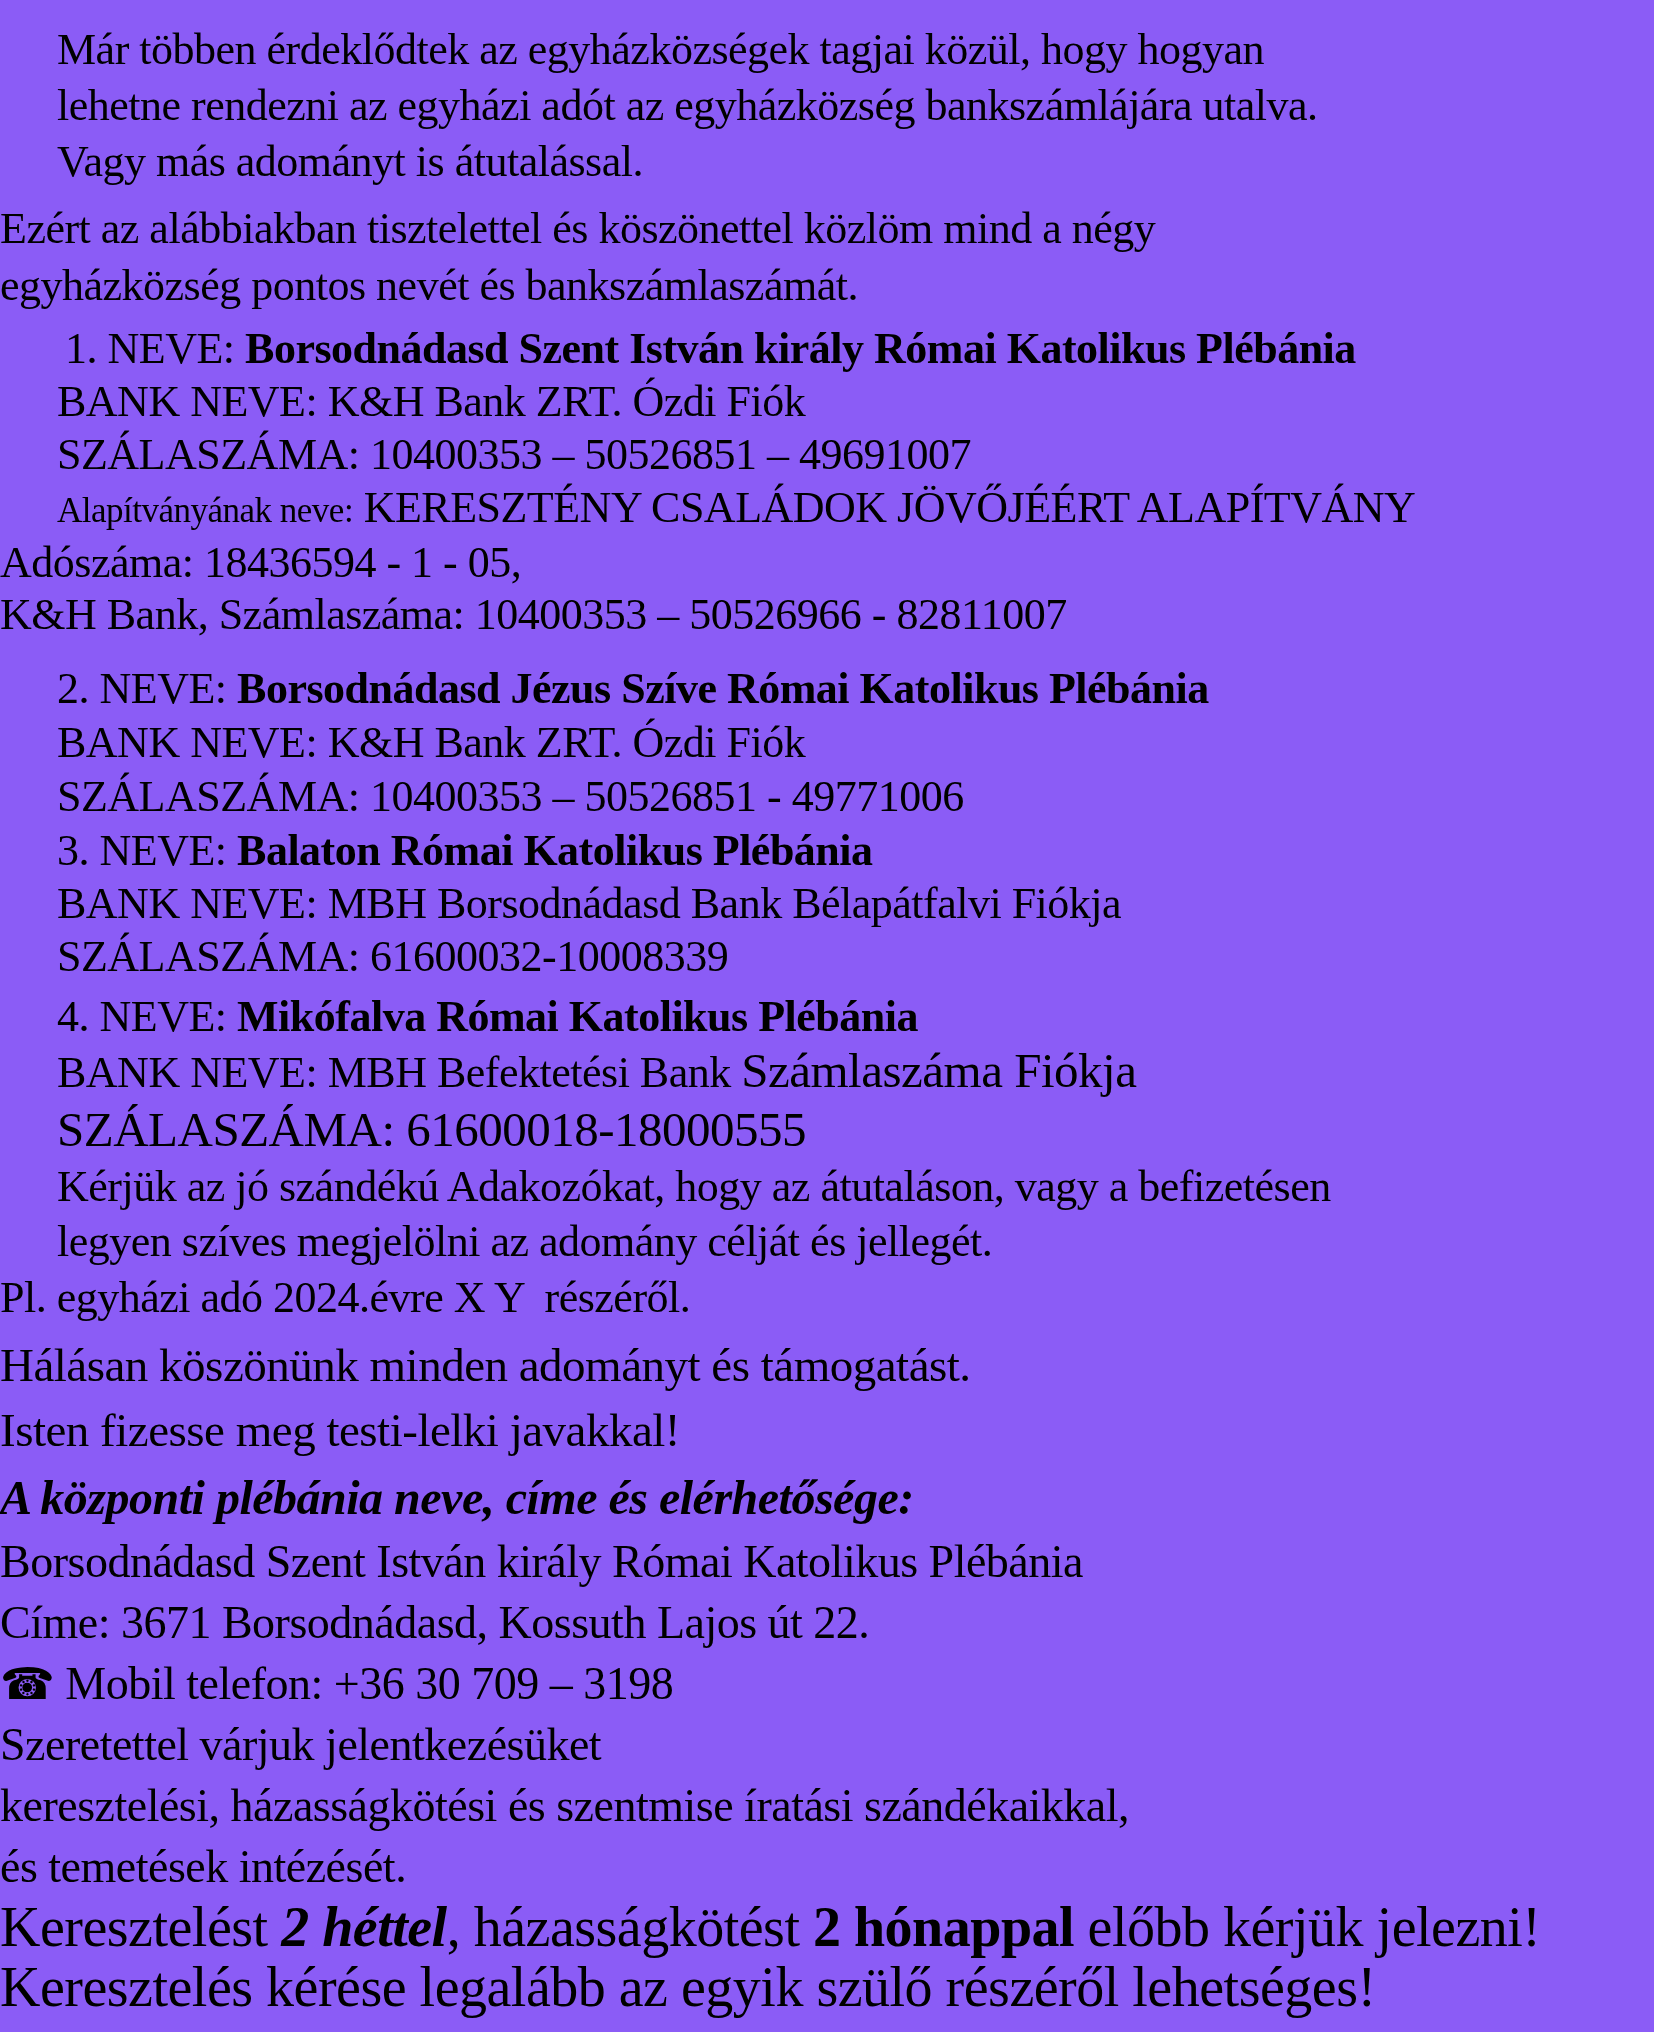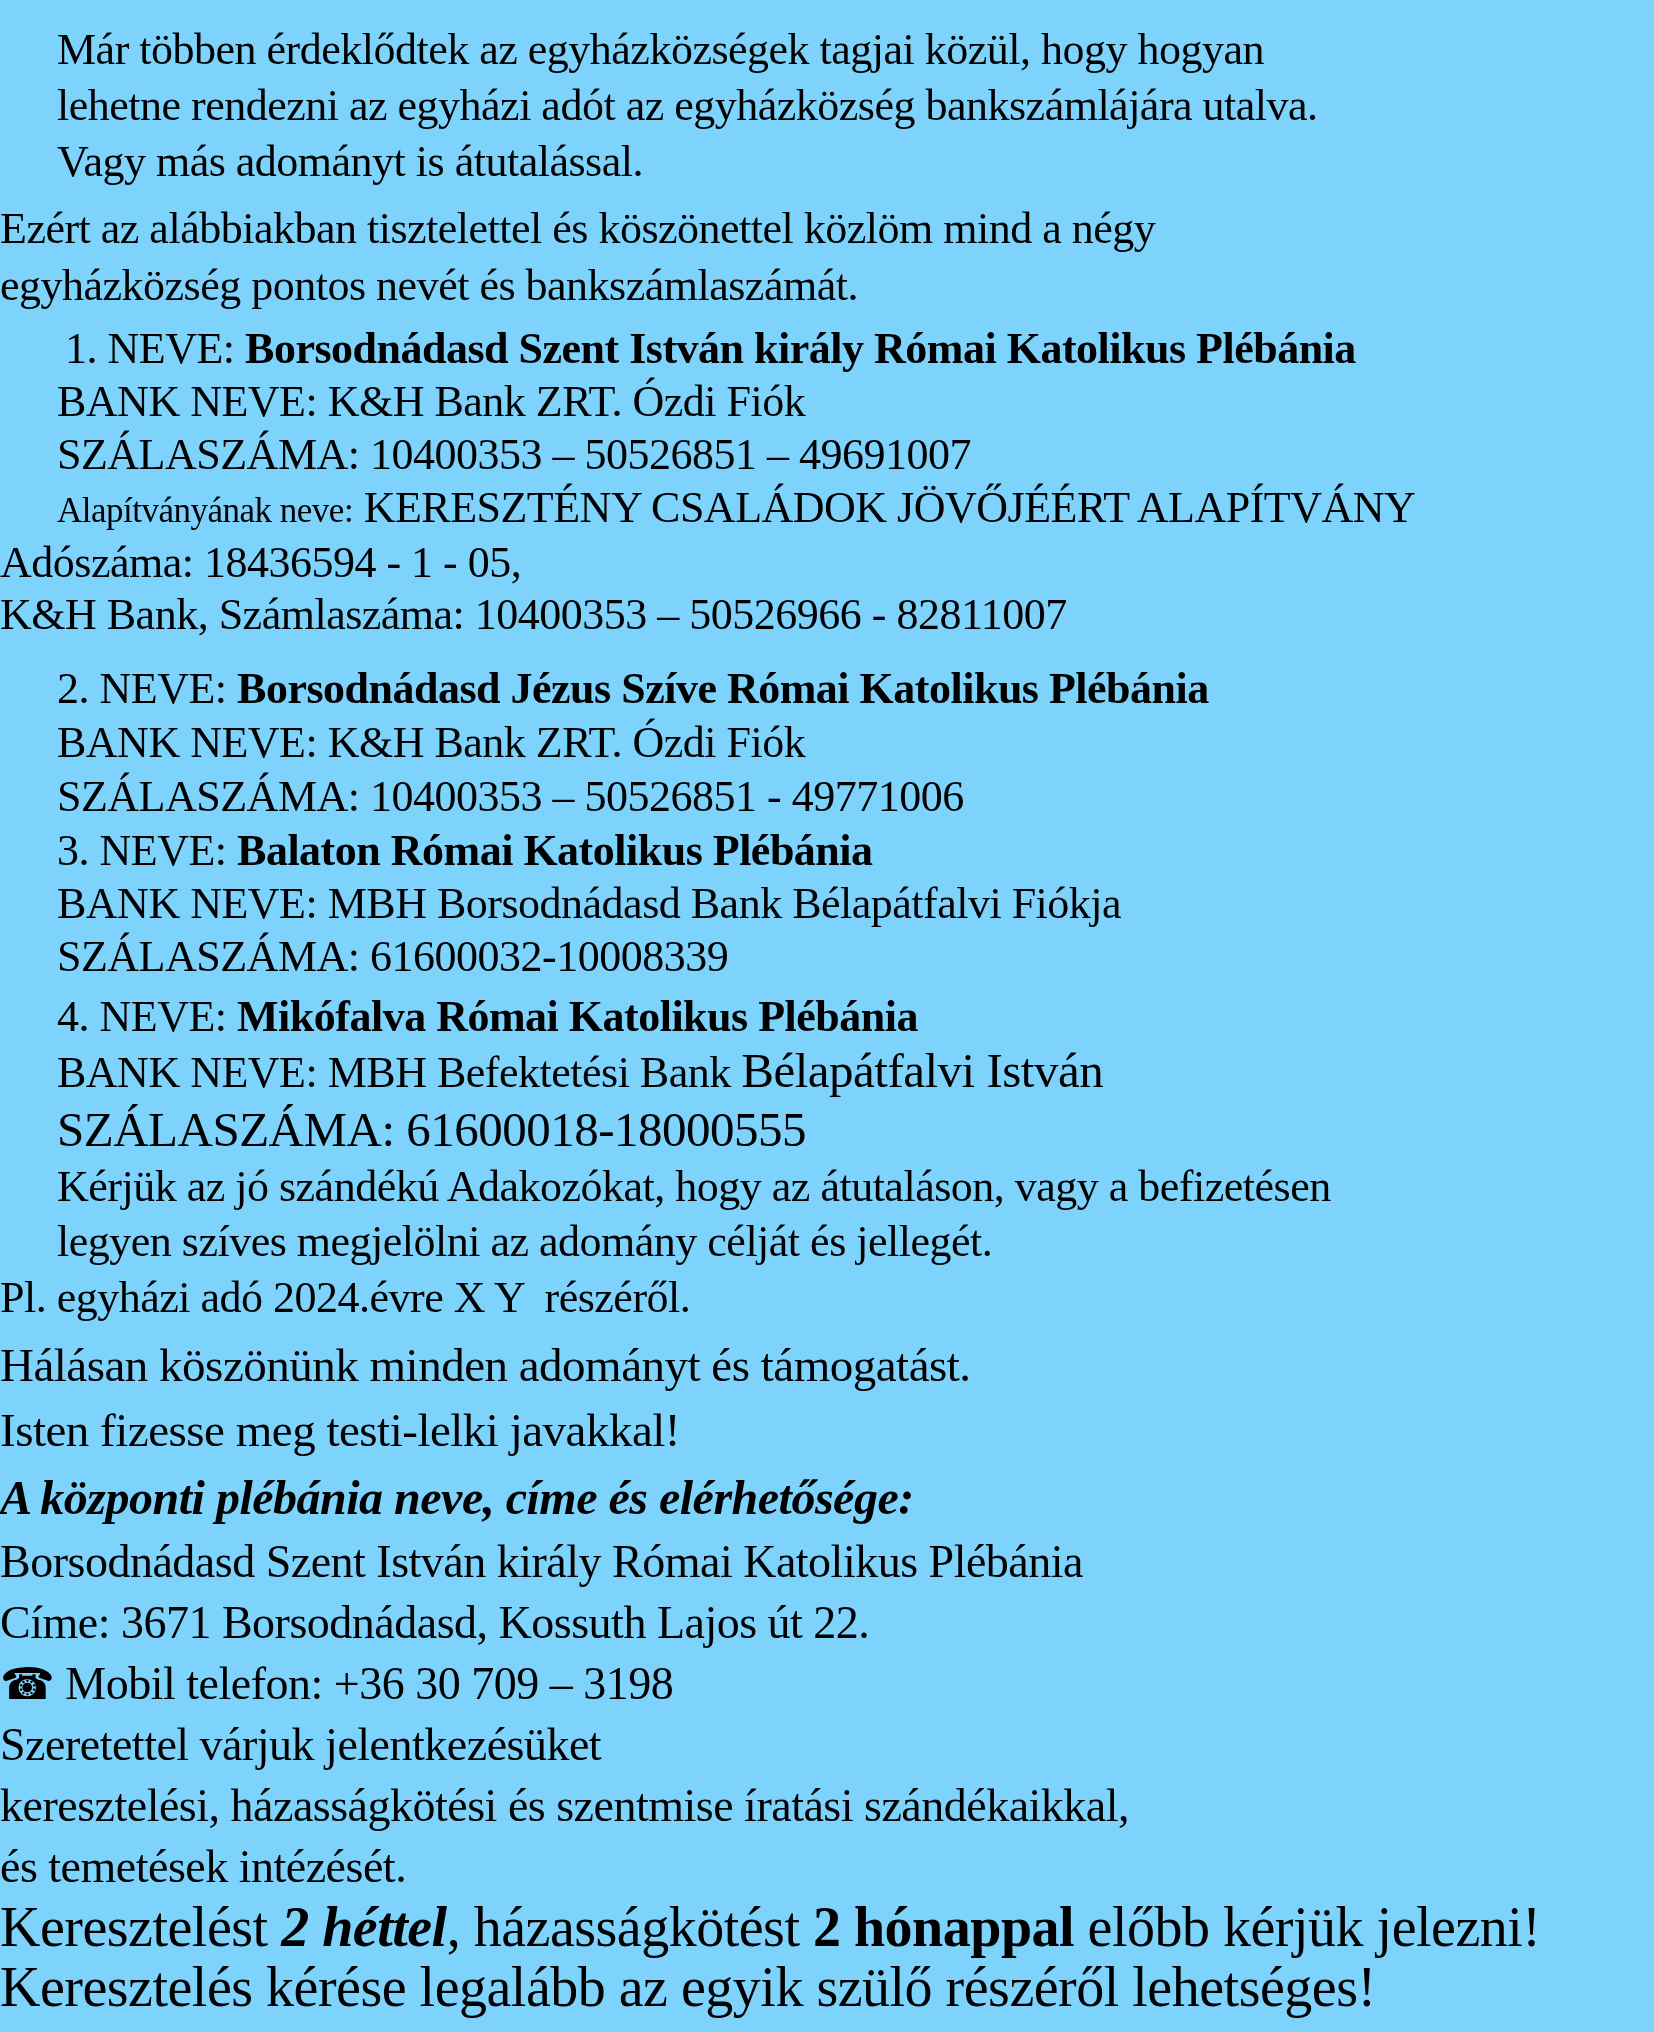--- a/index.html
+++ b/index.html
@@ -2,21 +2,21 @@
 <html><head>
 <meta charset="utf-8">
 <style>
   html, body { margin: 0; padding: 0; background: #ffffff; }
   .page {
     position: relative;
     width: 1654px;
     height: 2032px;
     box-sizing: border-box;
     padding-top: 22px;
-    background: #7dd3fc;
+    background: #8b5cf6;
     color: #000000;
     font-family: "Liberation Serif", "DejaVu Serif", serif;
     font-size: 44px;
     line-height: 56px;
     letter-spacing: -0.5px;
     overflow: hidden;
   }
   .line { white-space: nowrap; }
   .left { padding-left: 57px; padding-right: 30px; }
   .indent1 { padding-left: 65px; }
@@ -84,21 +84,21 @@
   </div>
 
   <div class="parish parish3">
     <div class="line left"><span>3. NEVE:</span> <span class="b">Balaton Római Katolikus Plébánia</span></div>
     <div class="line left"><span>BANK NEVE:</span> <span>MBH Borsodnádasd Bank Bélapátfalvi Fiókja</span></div>
     <div class="line left"><span>SZÁLASZÁMA:</span> <span>61600032-10008339</span></div>
   </div>
 
   <div class="parish parish4">
     <div class="line left"><span>4. NEVE:</span> <span class="b">Mikófalva Római Katolikus Plébánia</span></div>
-    <div class="line left bankline"><span>BANK NEVE:</span> <span>MBH Befektetési Bank</span> <span class="lg-branch">Bélapátfalvi István</span></div>
+    <div class="line left bankline"><span>BANK NEVE:</span> <span>MBH Befektetési Bank</span> <span class="lg-branch">Számlaszáma Fiókja</span></div>
     <div class="line left lg-acct"><span>SZÁLASZÁMA:</span> <span>61600018-18000555</span></div>
   </div>
 
   <div class="request">
     <div class="line left">Kérjük az jó szándékú Adakozókat, hogy az átutaláson, vagy a befizetésen</div>
     <div class="line left">legyen szíves megjelölni az adomány célját és jellegét.</div>
     <div class="line center i example pre">Pl. egyházi adó 2024.évre X Y  részéről.</div>
   </div>
 
   <div class="thanks">

